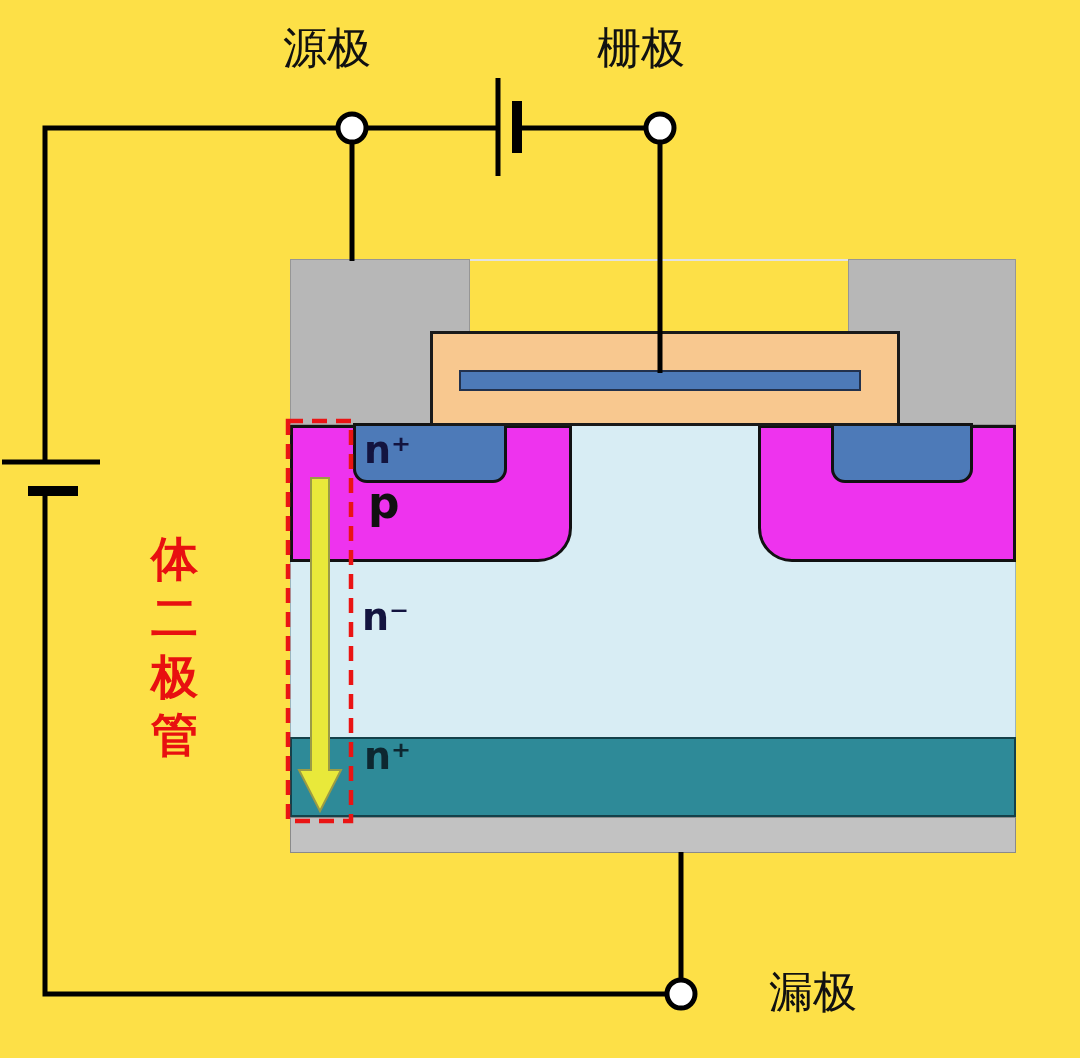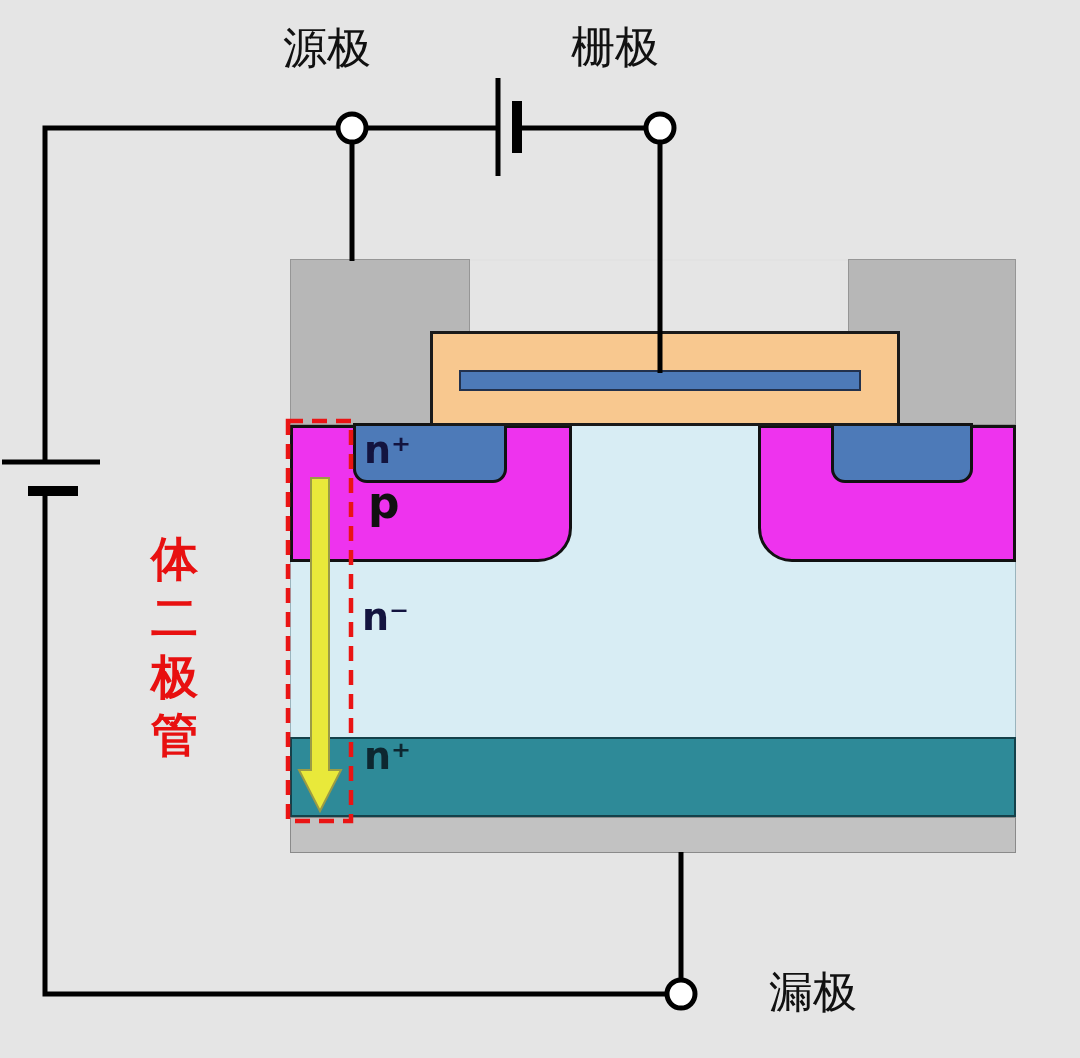--- a/index.html
+++ b/index.html
@@ -1,37 +1,37 @@
 <!DOCTYPE html>
 <html><head>
 <meta charset="utf-8">
 <style>
   * { margin:0; padding:0; box-sizing:border-box; }
   html,body { background:#ffffff; }
   body { font-family:"DejaVu Sans","Liberation Sans",sans-serif; }
-  .canvas { position:relative; width:1080px; height:1058px; background:#e5e5e5; overflow:hidden; }
+  .canvas { position:relative; width:1080px; height:1058px; background:#fde047; overflow:hidden; }
 
   .region { position:absolute; }
   .metal-left  { left:290px; top:259px; width:180px; height:166px; background:#b7b7b7; border:1px solid #969696; }
   .metal-right { left:848px; top:259px; width:168px; height:166px; background:#b7b7b7; border:1px solid #969696; }
   .n-drift     { left:290px; top:425px; width:726px; height:312px; background:#d8edf4; border-left:1px solid #9ab4bd; border-right:1px solid #9ab4bd; }
   .p-left      { left:290px; top:425px; width:282px; height:137px; background:#ee33ee; border:3px solid #121212; border-radius:0 0 34px 0; }
   .p-right     { left:758px; top:425px; width:258px; height:137px; background:#ee33ee; border:3px solid #121212; border-radius:0 0 0 34px; }
   .nplus-left  { left:353px; top:423px; width:154px; height:60px; background:#4d7ab8; border:3px solid #121212; border-radius:0 0 14px 14px; }
   .nplus-right { left:831px; top:423px; width:142px; height:60px; background:#4d7ab8; border:3px solid #121212; border-radius:0 0 14px 14px; }
   .gate-oxide  { left:430px; top:331px; width:470px; height:95px; background:#f8c88f; border:3px solid #1a1a1a; }
   .gate-poly   { left:459px; top:370px; width:402px; height:21px; background:#4d7ab8; border:2px solid #22314d; }
   .substrate   { left:290px; top:737px; width:726px; height:80px; background:#2e8a98; border:2px solid #14414a; }
   .drain-metal { left:290px; top:817px; width:726px; height:36px; background:#c2c2c2; border:1px solid #8a8a8a; }
 
   svg.overlay { position:absolute; left:0; top:0; width:1080px; height:1058px; z-index:4; pointer-events:none; }
 
   .lbl { position:absolute; z-index:5; color:#111; font-size:44px; line-height:1.1; white-space:nowrap; }
   .lbl-source { left:283px; top:24px; }
-  .lbl-gate   { left:571px; top:24px;font-family:Liberation Serif, serif; }
+  .lbl-gate   { left:597px; top:24px; }
   .lbl-drain  { left:769px; top:968px; }
 
   .body-diode-label { position:absolute; z-index:5; left:151px; top:530px; display:flex; flex-direction:column;
                       color:#e81010; font-size:47px; font-weight:700; line-height:1.25; text-align:center; }
 
   .rlbl { position:absolute; z-index:5; font-weight:600; white-space:nowrap; }
   .rlbl-nplus-src { left:364px; top:428px; font-size:38px; color:#13143f; }
   .rlbl-p         { left:368px; top:477px; font-size:44px; color:#101010; }
   .rlbl-nminus    { left:362px; top:595px; font-size:38px; color:#13143f; }
   .rlbl-nplus-sub { left:364px; top:734px; font-size:38px; color:#0d2730; }

